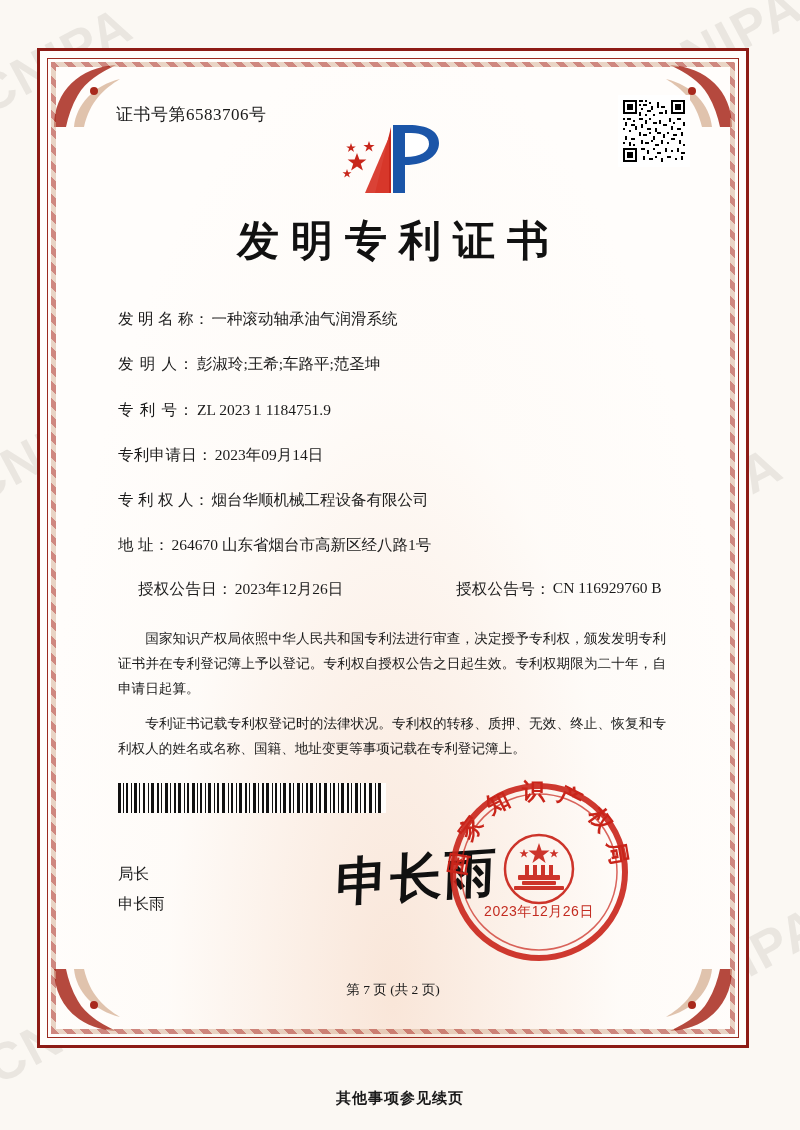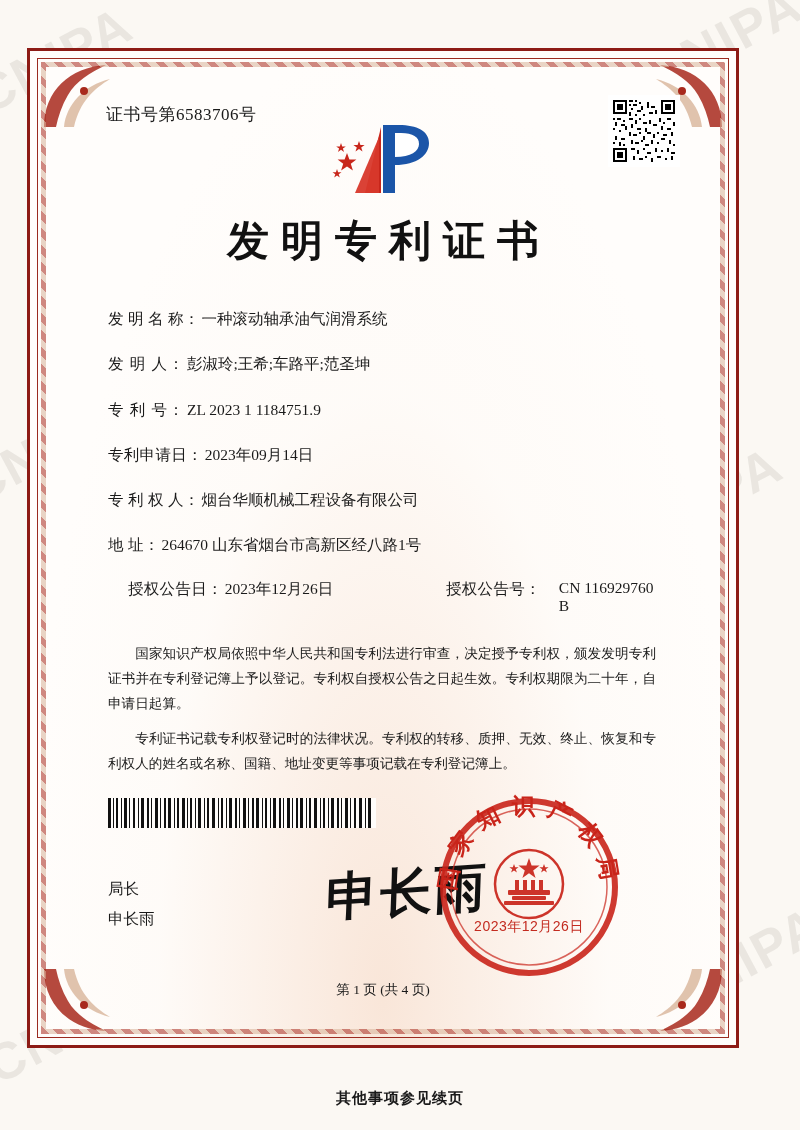--- a/index.html
+++ b/index.html
@@ -30,21 +30,21 @@
     color: rgba(175, 170, 160, 0.22);
     font-size: 52px;
     letter-spacing: 2px;
     white-space: nowrap;
     transform: rotate(-28deg);
   }
 
   
   .cert {
     position: absolute;
-    left: 27px;
+    left: 37px;
     top: 48px;
     width: 712px;
     height: 1000px;
     z-index: 1;
     background:
       radial-gradient(ellipse at 50% 95%, rgba(247,222,205,0.75) 0%, rgba(252,245,238,0.25) 45%, rgba(255,255,255,0) 72%),
       linear-gradient(#fffdfb, #fffdfb);
     border: 3px solid #8d1b15;
     box-sizing: border-box;
   }
@@ -152,21 +152,21 @@
   .f-value {
     flex: 1;
     padding-left: 2px;
   }
   .field-split {
     display: flex;
     font-size: 15.5px;
     margin-bottom: 18px;
   }
   .split-a { width: 300px; display: flex; margin-left: 20px; }
-  .split-b { flex: 1; display: flex; padding-left: 18px; gap: 16px; }
+  .split-b { flex: 1; display: flex; padding-left: 18px; }
 
   
   .paras {
     margin-top: 26px;
     padding: 0 24px 0 22px;
     font-size: 13.6px;
     line-height: 1.85;
     text-align: justify;
   }
   .paras p {
@@ -562,18 +562,18 @@
             <path id="sealArc" d="M 22 95 A 73 73 0 0 1 168 95"></path>
           </defs>
           <text font-family="'Liberation Serif', serif" font-size="23" font-weight="bold" fill="#c9241a" letter-spacing="11">
             <textPath href="#sealArc" startOffset="50%" text-anchor="middle">国家知识产权局</textPath>
           </text>
         </svg>
         <div class="seal-date">2023年12月26日</div>
       </div>
     </div>
 
-    <div class="page-no">第 1 页 (共 4 页)</div>
+    <div class="page-no">第 7 页 (共 2 页)</div>
 
   </div>
 </div>
 
 <div class="note">其他事项参见续页</div>
 
 </body></html>

